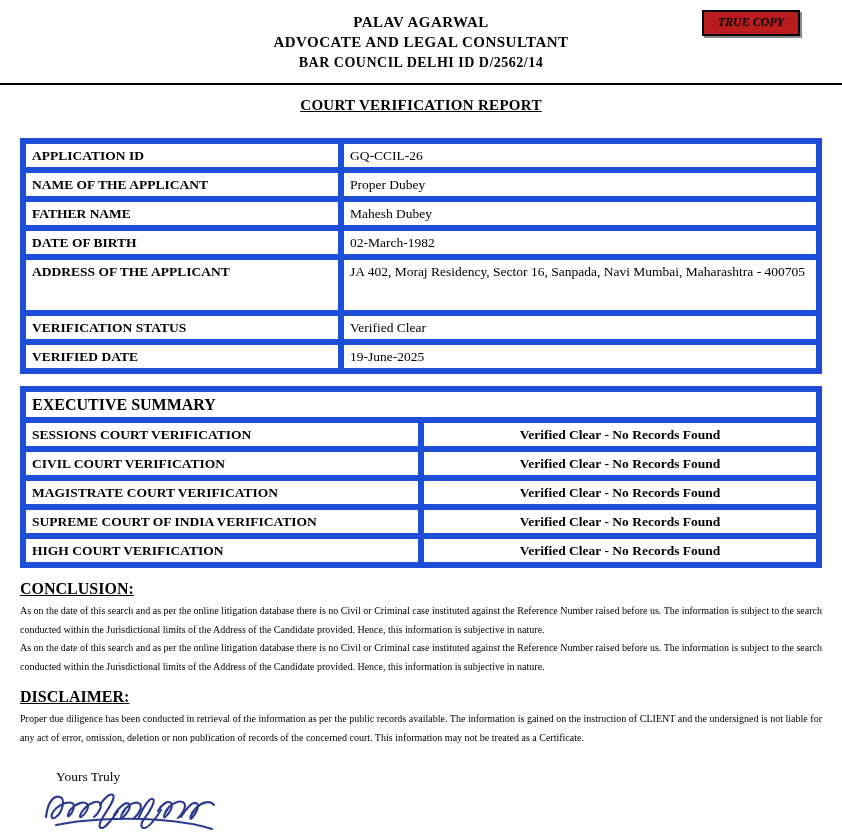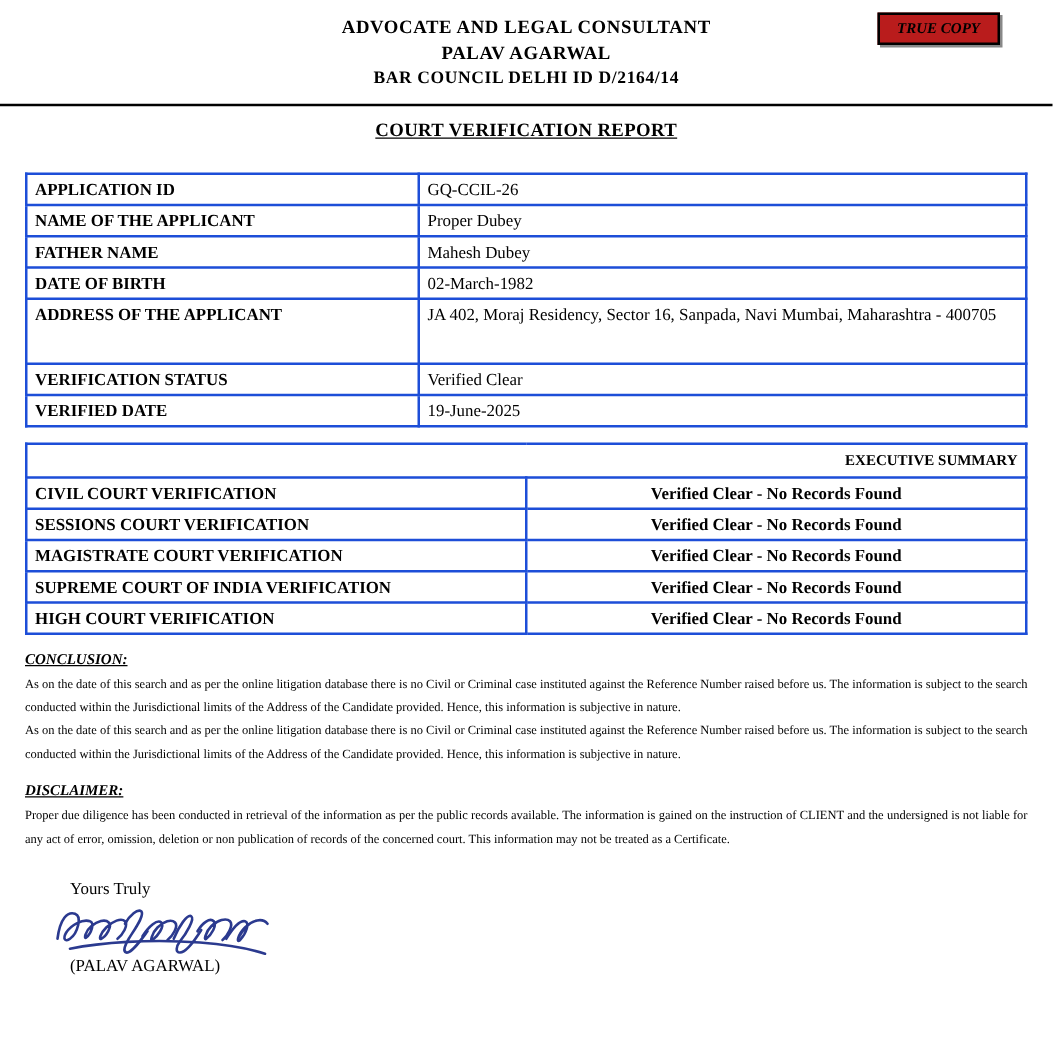--- a/index.html
+++ b/index.html
@@ -64,57 +64,56 @@
   }
 
   
   .tbl {
     border-collapse: collapse;
     width: 802px;
     margin: 0 auto;
     table-layout: fixed;
   }
   .tbl td, .tbl th {
-    border: 2px solid #1d4ed8;
+    border: 6px solid #1d4ed8;
     padding: 3px 6px;
     vertical-align: top;
     font-size: 13.5px;
     line-height: 17px;
   }
   .tbl .lbl {
     font-weight: bold;
     width: 300px;
   }
   .tbl .val {
     font-weight: normal;
   }
   .addr-row .val { height: 44px; }
 
   .summary-head td {
-    text-align: right;
-    font-weight: bold;
-    font-size: 12px;
+    text-align: left;
+    font-weight: bold;
+    font-size: 16px;
     padding: 4px 6px;
   }
   .summary-tbl { margin-top: 12px; }
   .summary-tbl .lbl { font-weight: bold; width: 300px; }
   .summary-tbl .res {
     text-align: center;
     font-weight: bold;
   }
 
   
   .section { margin: 0 20px; }
   .sec-title {
     font-weight: bold;
     text-decoration: underline;
-    font-size: 12px;
+    font-size: 16px;
     margin-top: 12px;
     margin-bottom: 4px;
-    font-style: italic;
   }
   .sec-body {
     font-size: 10px;
     line-height: 18.5px;
     text-align: justify;
   }
 
   
   .sign-area {
     margin: 22px 0 0 40px;
@@ -136,23 +135,23 @@
   }
 </style>
 </head>
 <body>
 
 <div class="page">
 
   <div class="true-copy-box">TRUE COPY</div>
 
   <div class="header">
+    <div class="line hdr1">PALAV AGARWAL</div>
     <div class="line hdr2">ADVOCATE AND LEGAL CONSULTANT</div>
-    <div class="line hdr1">PALAV AGARWAL</div>
-    <div class="line hdr3">BAR COUNCIL DELHI ID D/2164/14</div>
+    <div class="line hdr3">BAR COUNCIL DELHI ID D/2562/14</div>
   </div>
 
   <hr class="rule">
 
   <div class="report-title">COURT VERIFICATION REPORT</div>
 
   <table class="tbl">
     <tbody>
       <tr>
         <td class="lbl">APPLICATION ID</td>
@@ -184,25 +183,25 @@
       </tr>
     </tbody>
   </table>
 
   <table class="tbl summary-tbl">
     <tbody>
       <tr class="summary-head">
         <td colspan="2">EXECUTIVE SUMMARY</td>
       </tr>
       <tr>
+        <td class="lbl">SESSIONS COURT VERIFICATION</td>
+        <td class="res">Verified Clear - No Records Found</td>
+      </tr>
+      <tr>
         <td class="lbl">CIVIL COURT VERIFICATION</td>
-        <td class="res">Verified Clear - No Records Found</td>
-      </tr>
-      <tr>
-        <td class="lbl">SESSIONS COURT VERIFICATION</td>
         <td class="res">Verified Clear - No Records Found</td>
       </tr>
       <tr>
         <td class="lbl">MAGISTRATE COURT VERIFICATION</td>
         <td class="res">Verified Clear - No Records Found</td>
       </tr>
       <tr>
         <td class="lbl">SUPREME COURT OF INDIA VERIFICATION</td>
         <td class="res">Verified Clear - No Records Found</td>
       </tr>

